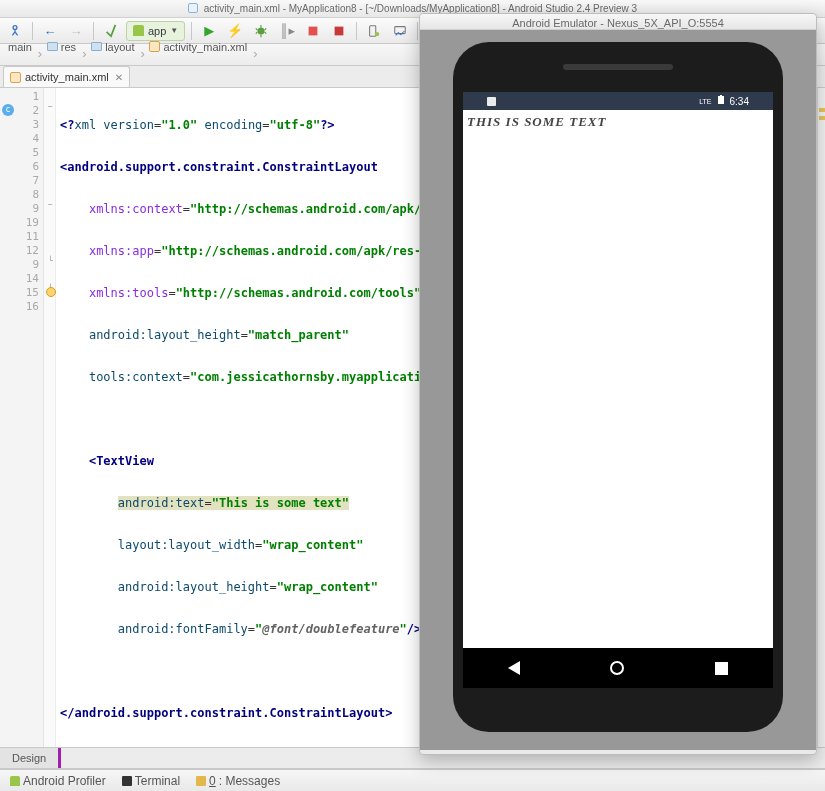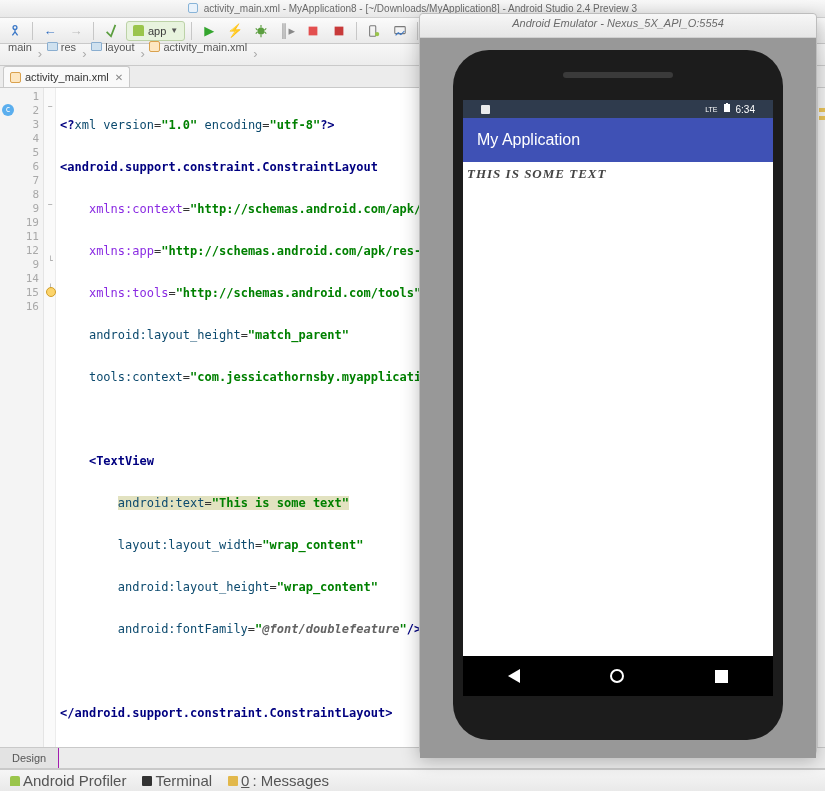--- a/index.html
+++ b/index.html
@@ -231,29 +231,28 @@
   .emulator {
     position: absolute;
     left: 419px; top: 13px;
     width: 398px; height: 742px;
     background: #eaeaea;
     border: 1px solid #bdbdbd;
     border-radius: 4px;
     box-shadow: 0 6px 18px rgba(0,0,0,.25);
   }
   .emu-title {
-    height: 24px;
+    height: 16px;
     background: linear-gradient(#f7f7f7,#e6e6e6);
     border-bottom: 1px solid #d0d0d0;
     text-align: center;
     font-size: 11px;
     color: #6a6a6a;
     line-height: 19px;
     border-radius: 4px 4px 0 0;
-    font-style: italic;
   }
   .emu-body {
     display: flex; justify-content: center;
     padding: 12px 0 20px;
     background: #989898;
     height: 720px;
   }
   .phone {
     width: 330px; height: 690px;
     background: #1c1c1c;
@@ -271,21 +270,21 @@
     position: relative;
     overflow: hidden;
   }
   .statusbar {
     height: 18px;
     background: #2f3b4d;
     color: #fff;
     display: flex; align-items: center;
     justify-content: flex-end;
     font-size: 9px;
-    padding: 0 18px;
+    padding: 0 24px;
     gap: 5px;
   }
   .statusbar .left-icon {
     margin-right: auto;
     width: 9px; height: 9px;
     background: #fff;
     opacity: .9;
     border-radius: 1px;
   }
   .appbar {
@@ -328,36 +327,36 @@
     border-top: 1px solid #c9c9c9;
     border-bottom: 1px solid #c9c9c9;
     display: flex;
     align-items: stretch;
   }
   .subtab {
     padding: 0 12px;
     font-size: 11px;
     line-height: 21px;
     color: #555;
-    border-right: 1px solid #a21caf;
+    border-right: 3px solid #a21caf;
     background: #e3e3e3;
   }
   .subtab.active { background: #fff; color: #333; margin-top: 28px; }
 
   
   .bottombar {
     position: absolute;
     bottom: 0; left: 0; right: 0;
     height: 22px;
     background: linear-gradient(#f6f6f6,#e9e9e9);
     border-top: 1px solid #c9c9c9;
     display: flex;
     align-items: center;
     padding: 0 4px;
-    font-size: 15px;
+    font-size: 12px;
     gap: 4px;
   }
   .bottombar .item {
     display: flex; align-items: center; gap: 3px;
     padding: 0 6px;
     color: #555;
     height: 18px;
     border-radius: 2px;
   }
   .icon-android { width: 10px; height: 10px; background: #9ac54b; border-radius: 2px 2px 0 0; }
@@ -552,23 +551,20 @@
           <span class="left-icon"></span>
           <span style="font-size:7px;">LTE</span>
           <span>
             <svg width="8" height="10" viewBox="0 0 8 10">
                 <rect x="1" y="1" width="6" height="8" fill="#fff"></rect>
                 <rect x="3" y="0" width="2" height="1" fill="#fff"></rect>
               </svg>
           </span>
           <span style="font-size:10px;">6:34</span>
         </div>
-        <div class="appbar">
-          <span>My Application</span>
-        </div>
         <div class="app-content">This is some text</div>
       </div>
       <div class="navkeys">
         <div class="nk-back"></div>
         <div class="nk-home"></div>
         <div class="nk-recent"></div>
       </div>
     </div>
   </div>
 </div>

